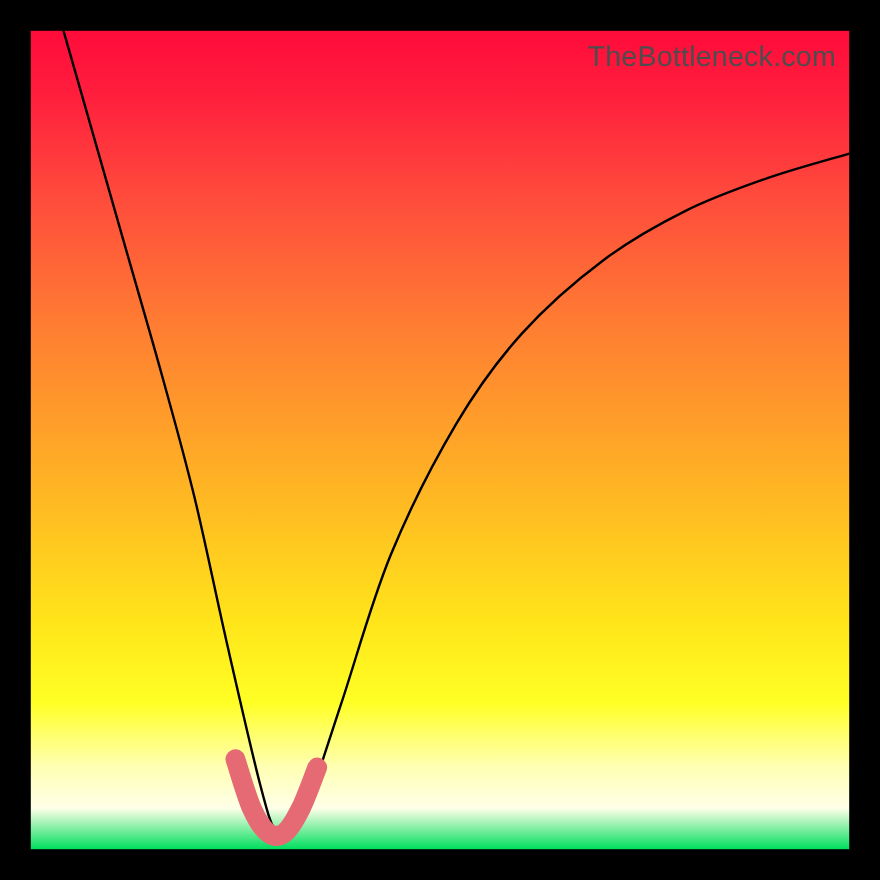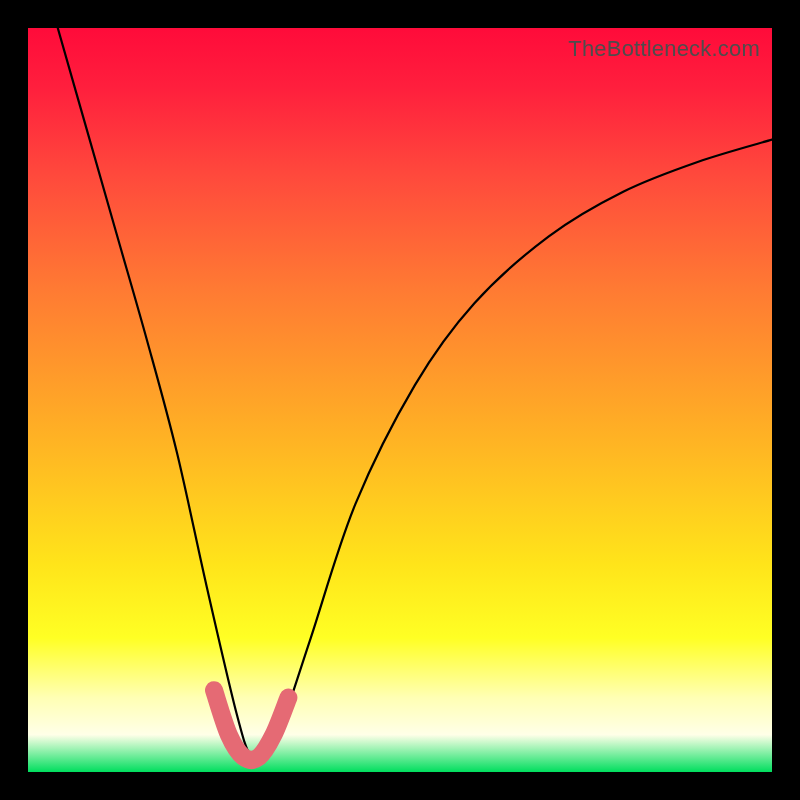--- a/index.html
+++ b/index.html
@@ -20,21 +20,21 @@
       #ffe41a 72%,
       #ffff24 82%,
       #ffffb4 90%,
       #ffffe8 95%,
       #00de5e 100%);
   }
   .watermark {
     position: absolute;
     top: 8px;
     right: 12px;
-    font-size: 22px;
+    font-size: 26px;
     color: #4d4d4d;
     font-weight: 400;
     letter-spacing: 0.2px;
     z-index: 5;
   }
   svg.curve {
     position: absolute;
     left: 0;
     top: 0;
     width: 744px;

